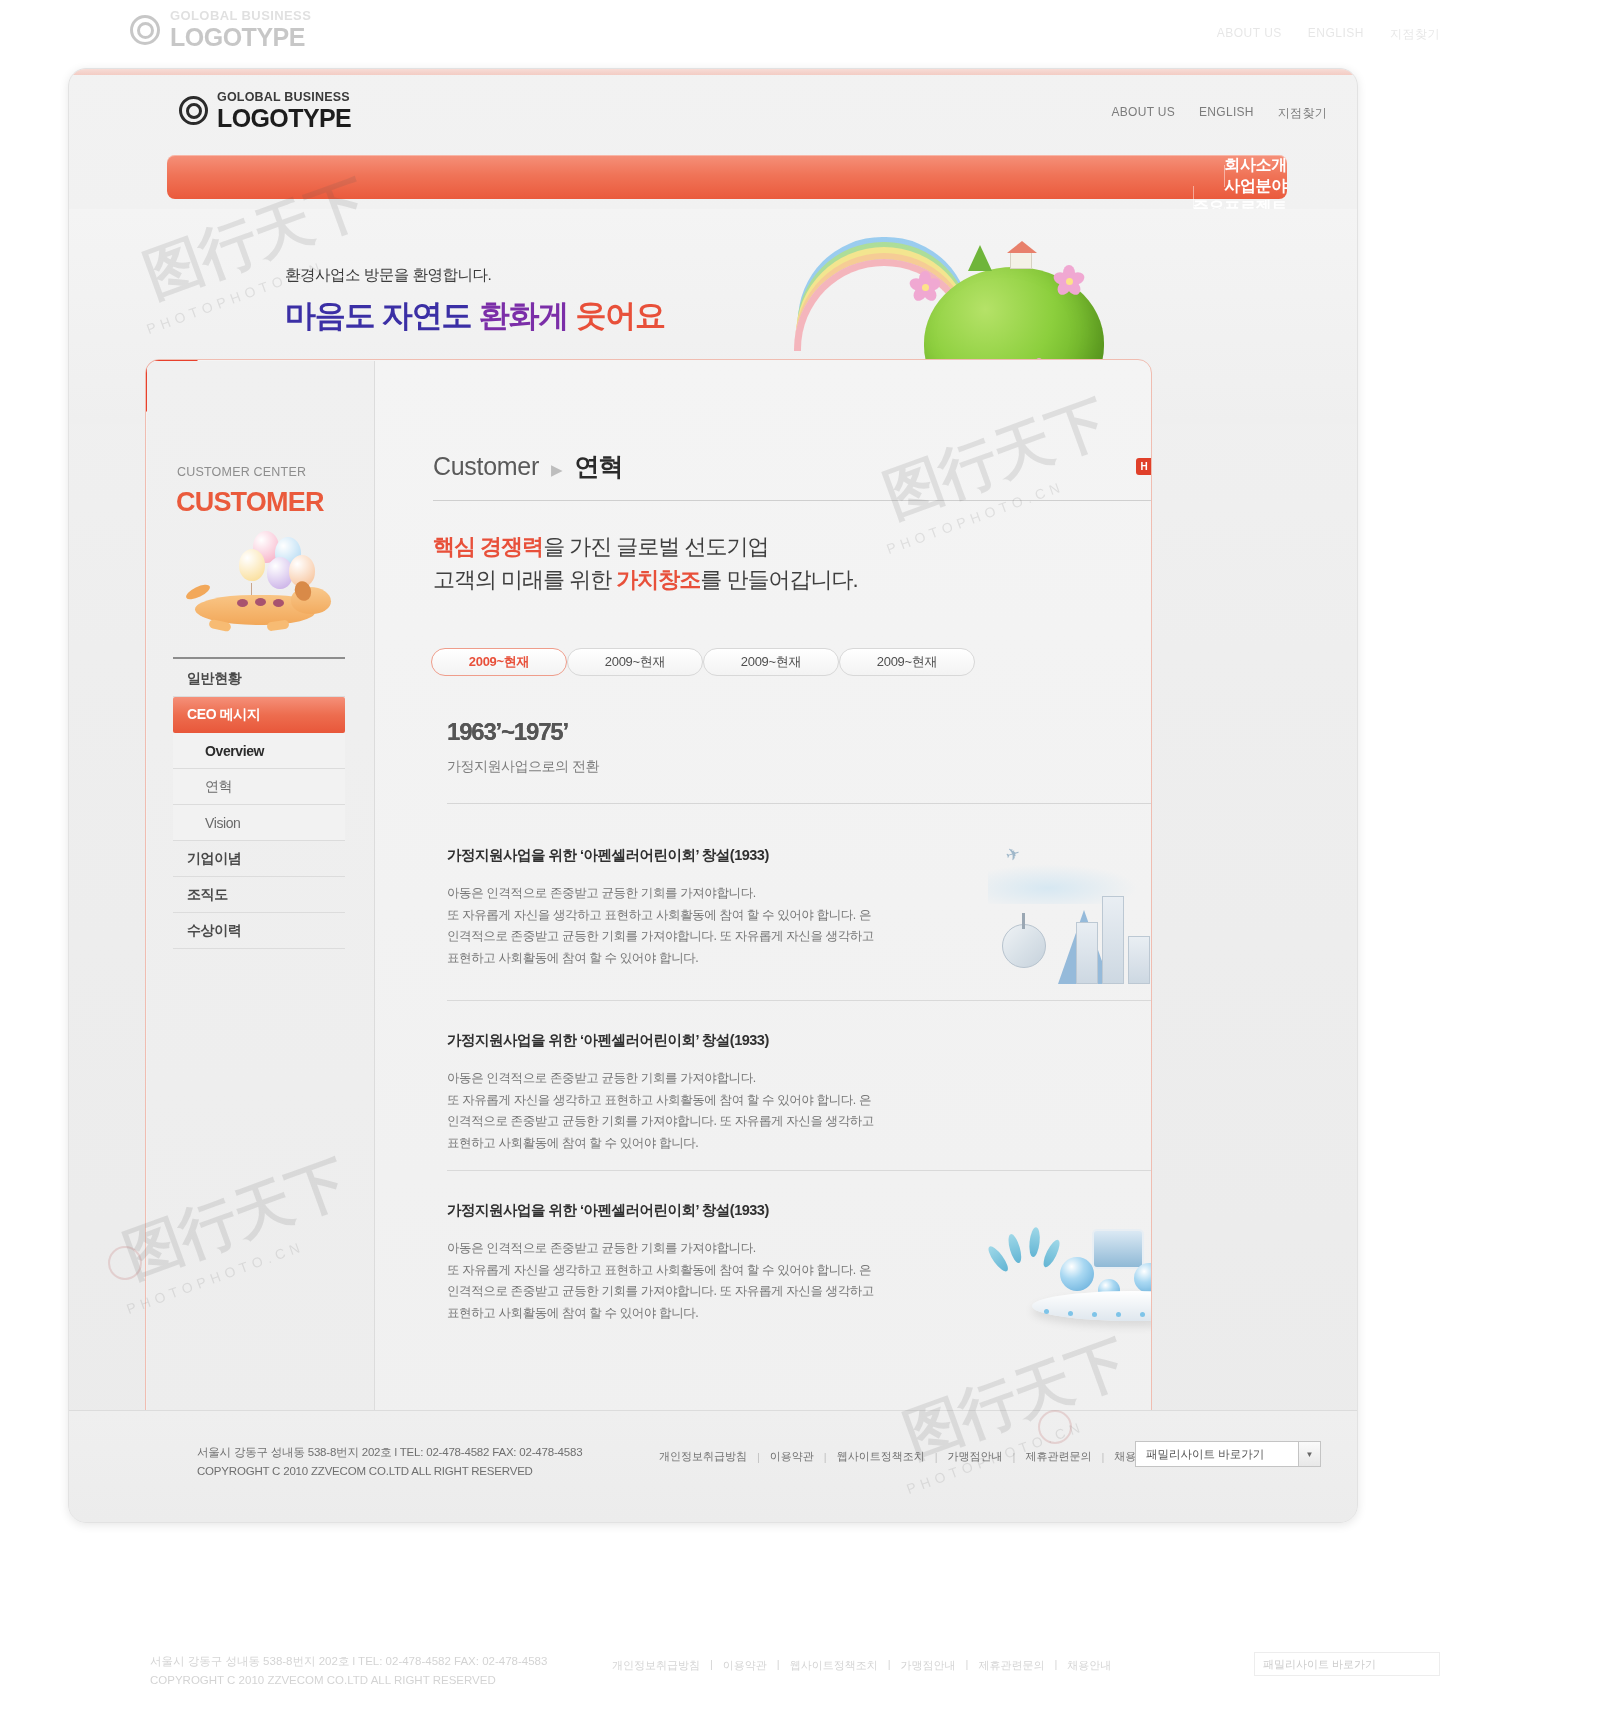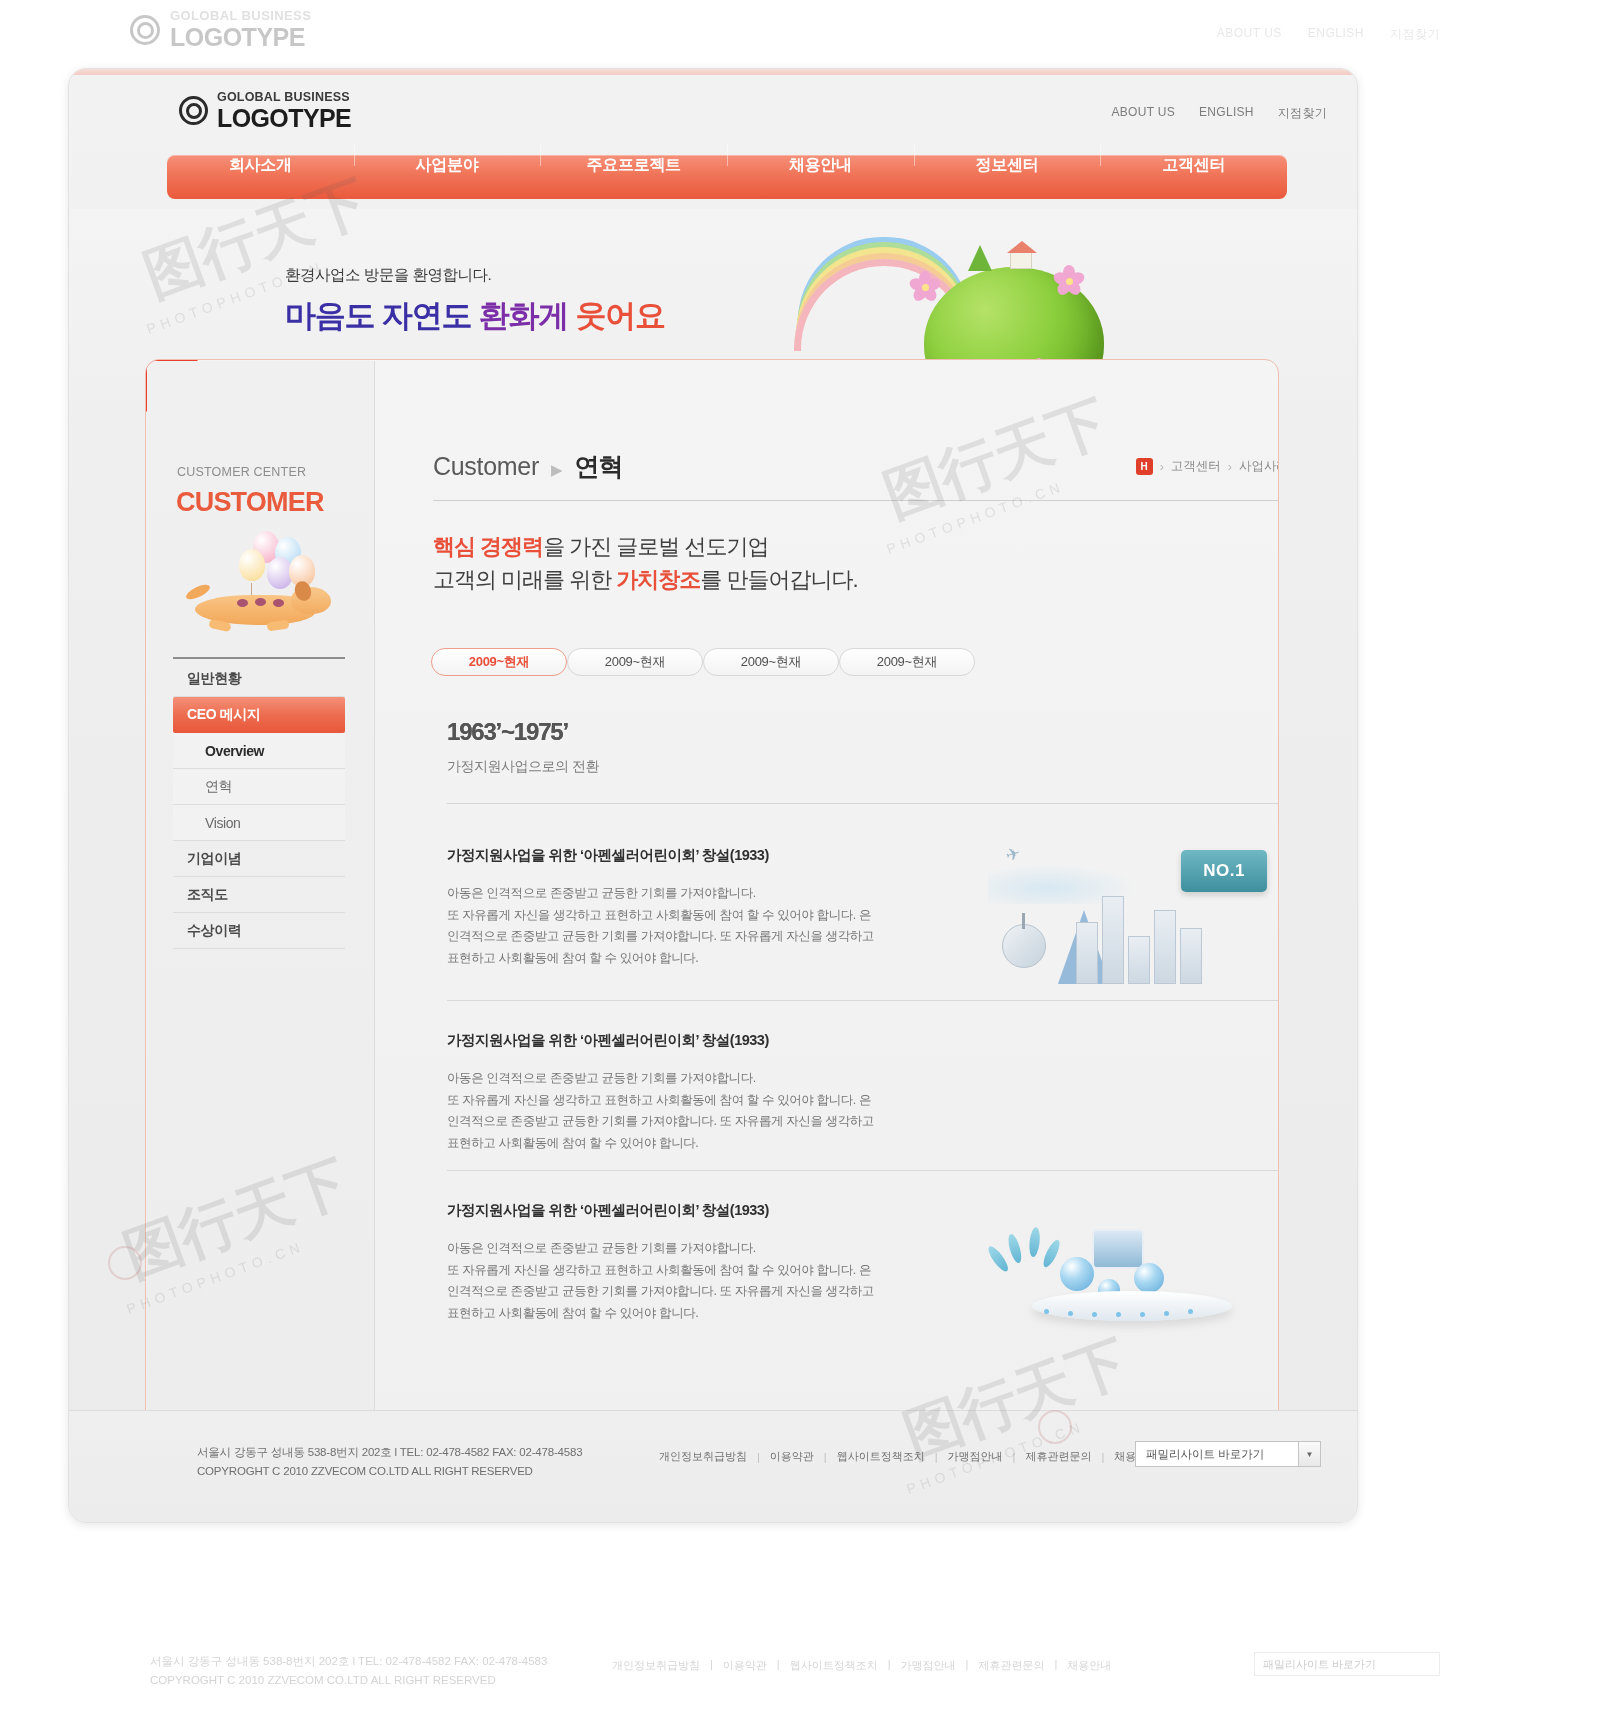--- a/index.html
+++ b/index.html
@@ -74,22 +74,23 @@
 
   .toplinks { position: absolute; right: 30px; top: 30px; display: flex; gap: 24px; }
   .toplinks a { font-size: 12px; color: #7c7c7c; text-decoration: none; letter-spacing: 0.3px; }
 
   
   .gnb {
     position: absolute; left: 98px; top: 86px;
     width: 1120px; height: 44px;
     background: linear-gradient(180deg,#f59079 0%, #f07458 45%, #ea5a3c 100%);
     border-radius: 8px;
-    display: flex; align-items: flex-start;
+    display: flex; align-items: flex-end;
     box-shadow: inset 0 1px 0 rgba(255,255,255,0.35);
+    flex-direction: column;
   }
   .gnb-item {
     flex: 1; text-align: center; color: #ffffff; font-size: 16px; font-weight: bold;
     letter-spacing: -0.3px; position: relative; cursor: pointer;
   }
   .gnb-item + .gnb-item::before {
     content: ''; position: absolute; left: 0; top: -11px; height: 22px; width: 1px;
     background: rgba(255,255,255,0.45);
   }
 
@@ -154,21 +155,21 @@
   }
   .tree {
     position: absolute; left: 62px; top: 10px; width: 0; height: 0;
     border-left: 12px solid transparent; border-right: 12px solid transparent;
     border-bottom: 26px solid #6fb53a;
   }
 
   
   .panel {
     position: absolute; left: 76px; top: 290px;
-    width: 1134px; height: 1090px;
+    width: 1007px; height: 1090px;
     background: linear-gradient(180deg,#f4f4f4 0%, #f0f0f0 100%);
     border: 1px solid #f0bdb1;
     border-radius: 14px;
     overflow: hidden;
     text-decoration: underline;
   }
   .panel-corner {
     position: absolute; left: 0; top: 0; width: 0; height: 0;
     border-top: 52px solid #e8402c;
     border-right: 52px solid transparent;

